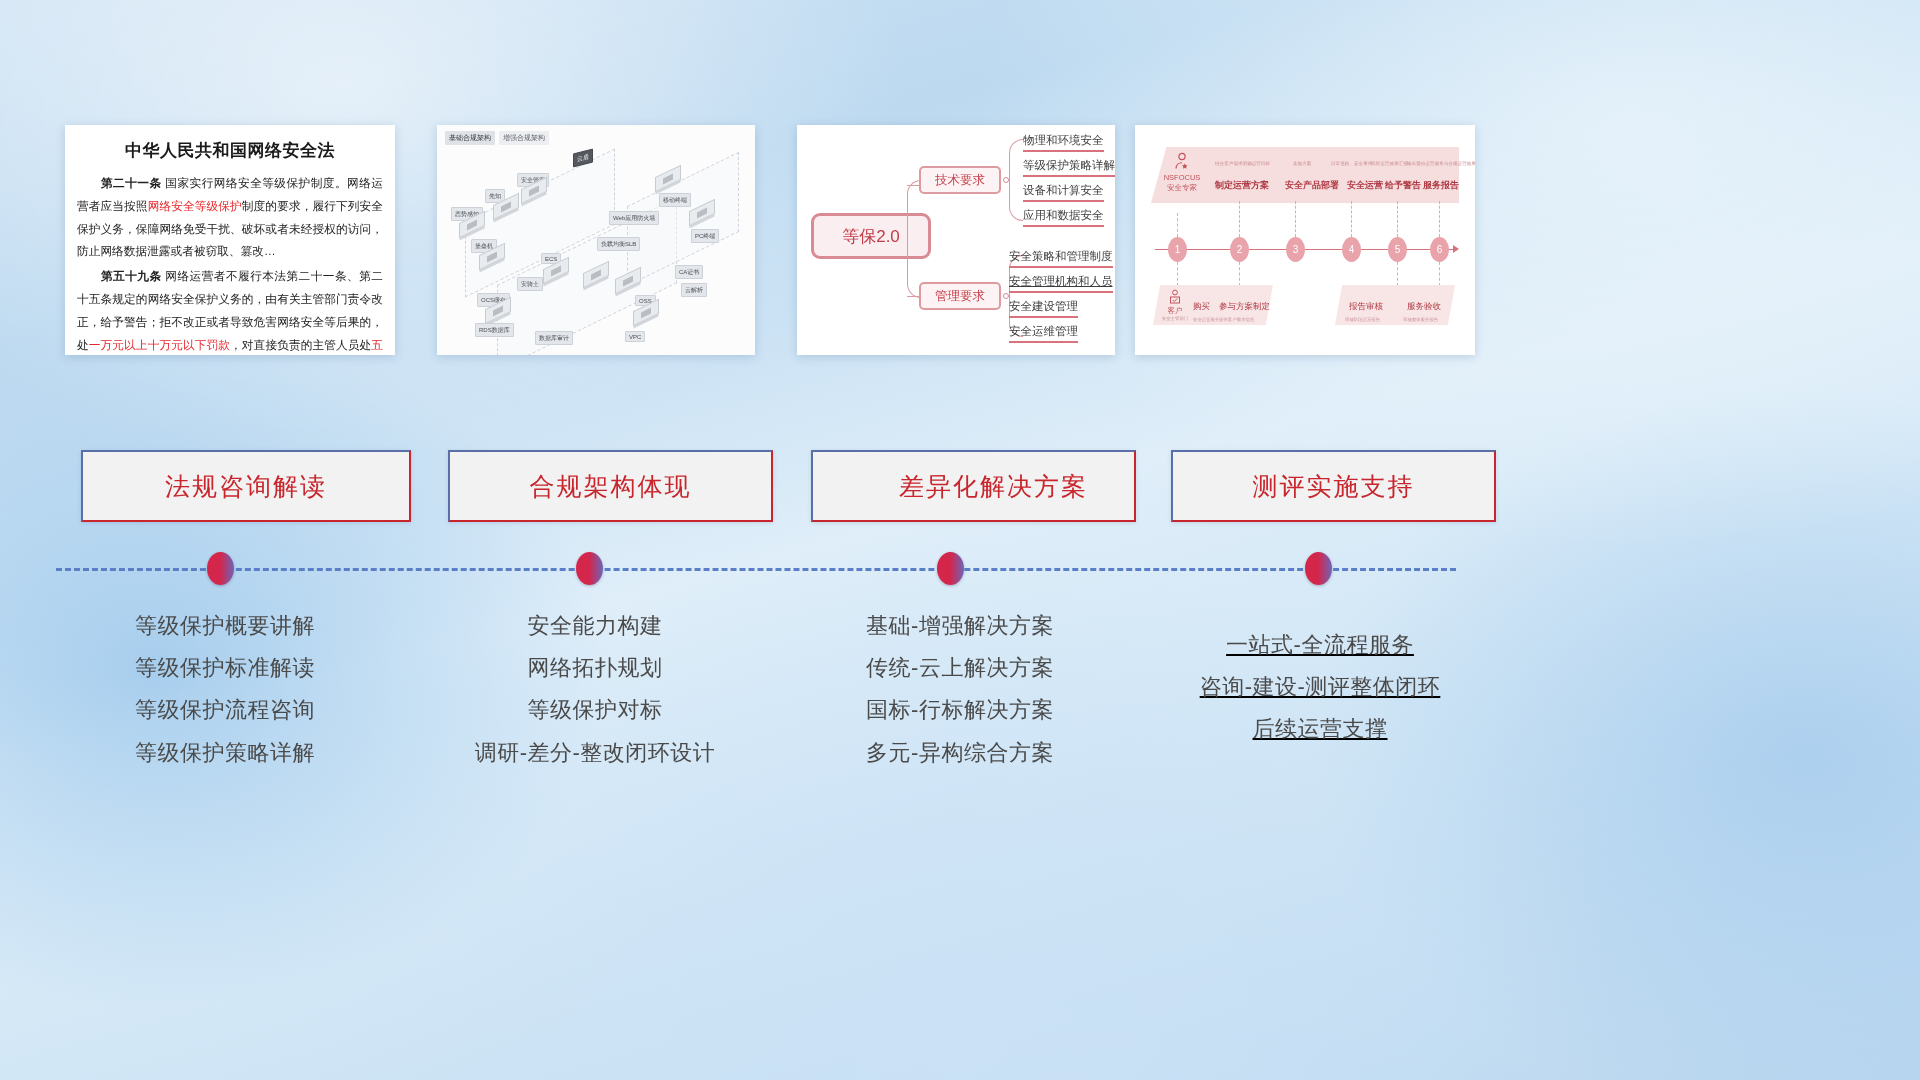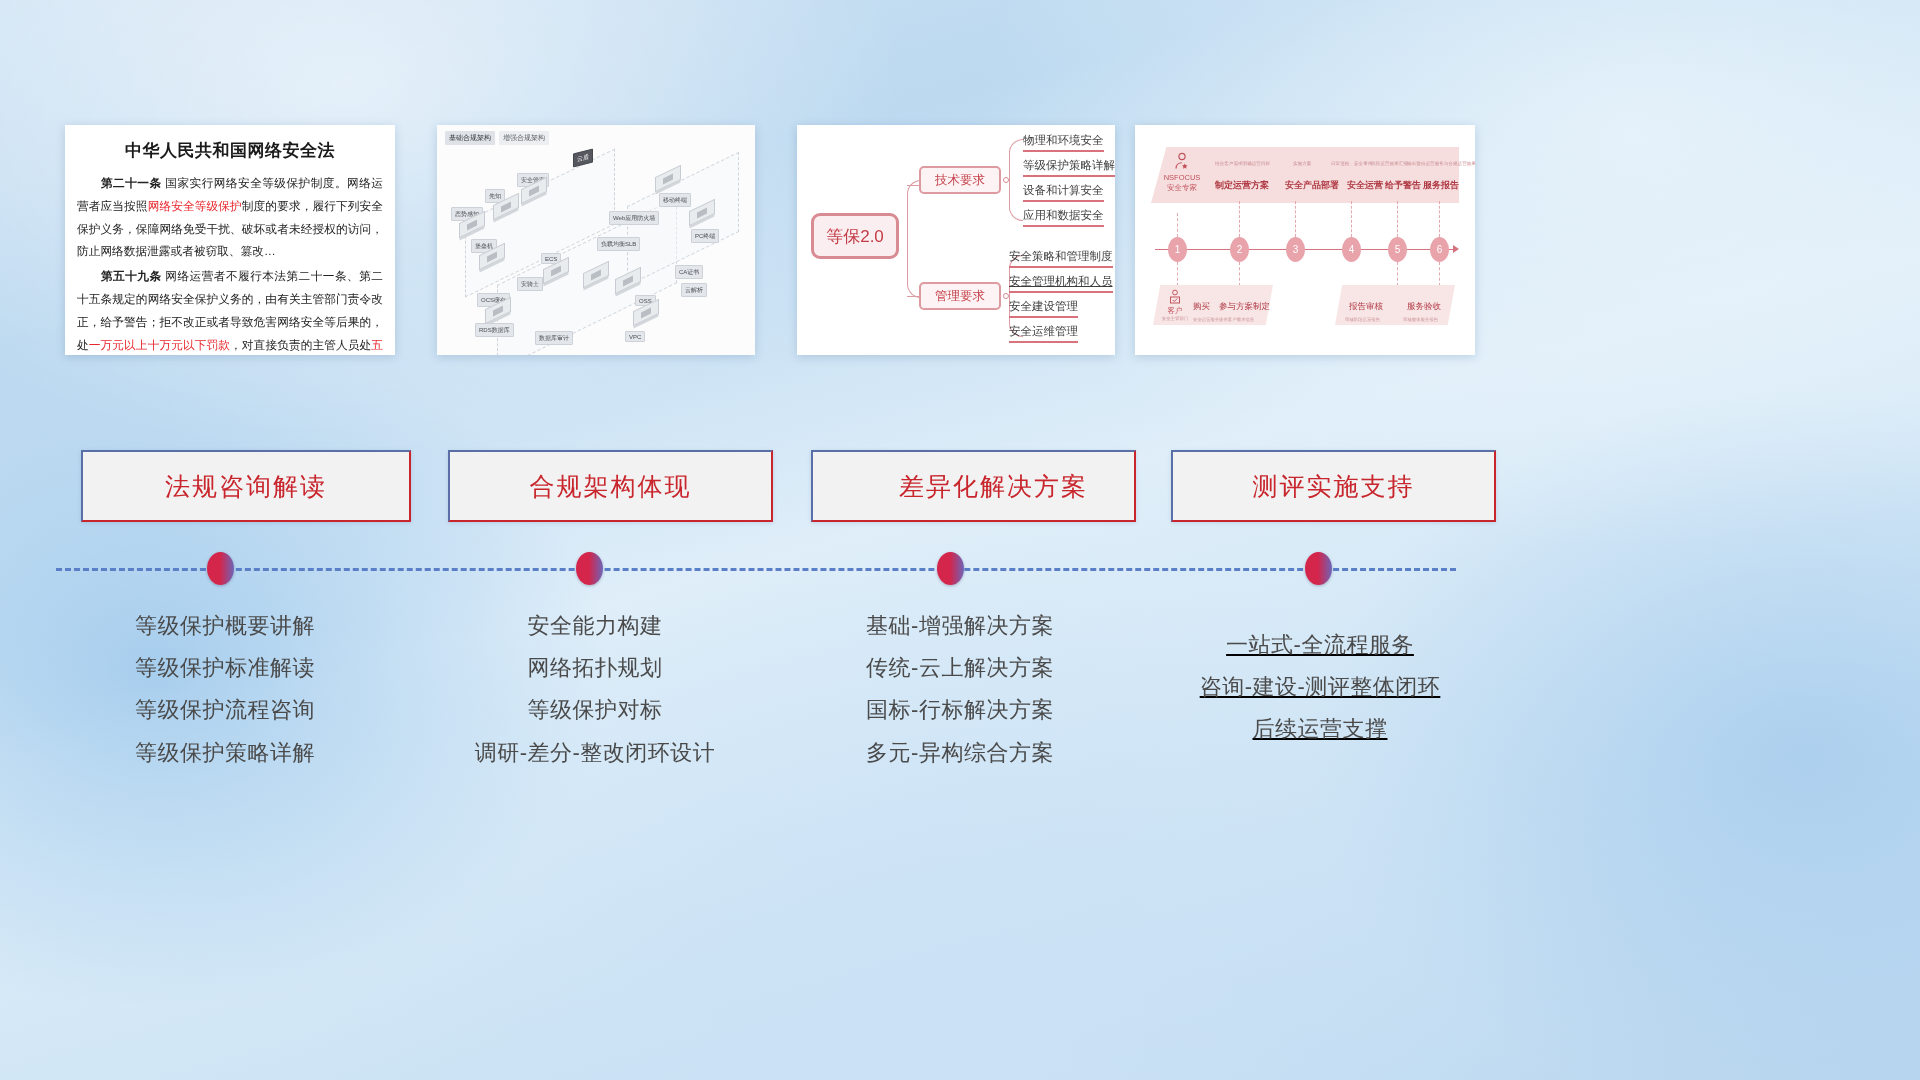--- a/index.html
+++ b/index.html
@@ -56,21 +56,21 @@
   }
   .iso-box i { display: block; width: 10px; height: 6px; margin: 4px auto; background: #b9bec5; }
   .iso-plate {
     position: absolute; border: 0.6px dashed #cfd4da; background: rgba(246,247,249,0.5);
     transform: skewY(-26deg);
   }
 
   
   .mind { position: relative; width: 100%; height: 100%; background: #fff; }
   .mm-root {
-    position: absolute; left: 14px; top: 88px; width: 88px; height: 46px;
+    position: absolute; left: 14px; top: 88px; width: 120px; height: 46px;
     background: #fbeef0; border: 3px solid #d98b93; border-radius: 9px;
     color: #c23c46; font-size: 17px; display: flex; align-items: center; justify-content: center;
   }
   .mm-mid {
     position: absolute; width: 82px; height: 28px; background: #fdf3f4;
     border: 2px solid #dd9aa1; border-radius: 5px; color: #c6434d; font-size: 12.5px;
     display: flex; align-items: center; justify-content: center;
   }
   .mm-mid.t { left: 122px; top: 41px; }
   .mm-mid.m { left: 122px; top: 157px; }

